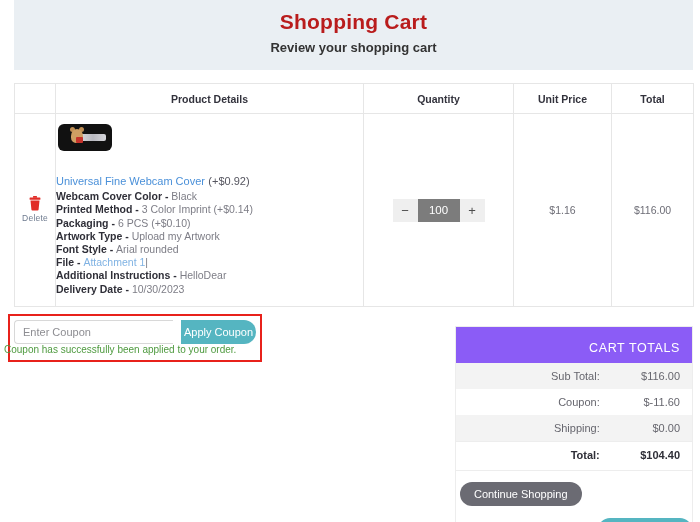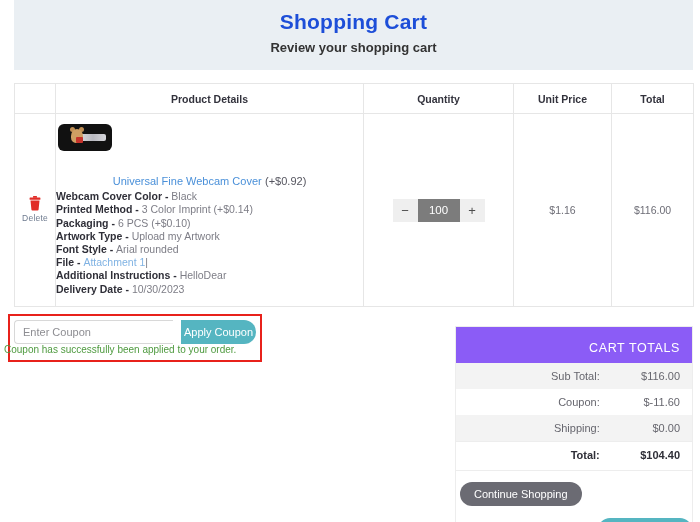--- a/index.html
+++ b/index.html
@@ -23,21 +23,21 @@
     left: 14px;
     top: 0px;
     width: 679px;
     height: 70px;
     background: #eaeff3;
     text-align: center;
     box-sizing: border-box;
     padding-top: 8px;
   }
   .page-title {
-    color: #1d4ed8;
+    color: #b91c1c;
     font-size: 21px;
     font-weight: bold;
     letter-spacing: .2px;
     margin: 0;
     line-height: 28px;
   }
   .page-subtitle {
     color: #333333;
     font-size: 13px;
     margin: 0;
@@ -156,21 +156,21 @@
   }
   .attr-label {
     font-weight: bold;
     color: #2f2f38;
   }
   .attr-link {
     color: #7fb2e3;
     text-decoration: none;
     cursor: pointer;
   }
-  .title-row { line-height: 16px; margin-bottom: 1px; text-align: center; }
+  .title-row { line-height: 16px; margin-bottom: 1px; }
 
   
   .qty-cell { text-align: center; }
   .qty-widget {
     display: inline-flex;
     align-items: stretch;
     height: 23px;
     font-size: 12px;
     user-select: none;
   }

